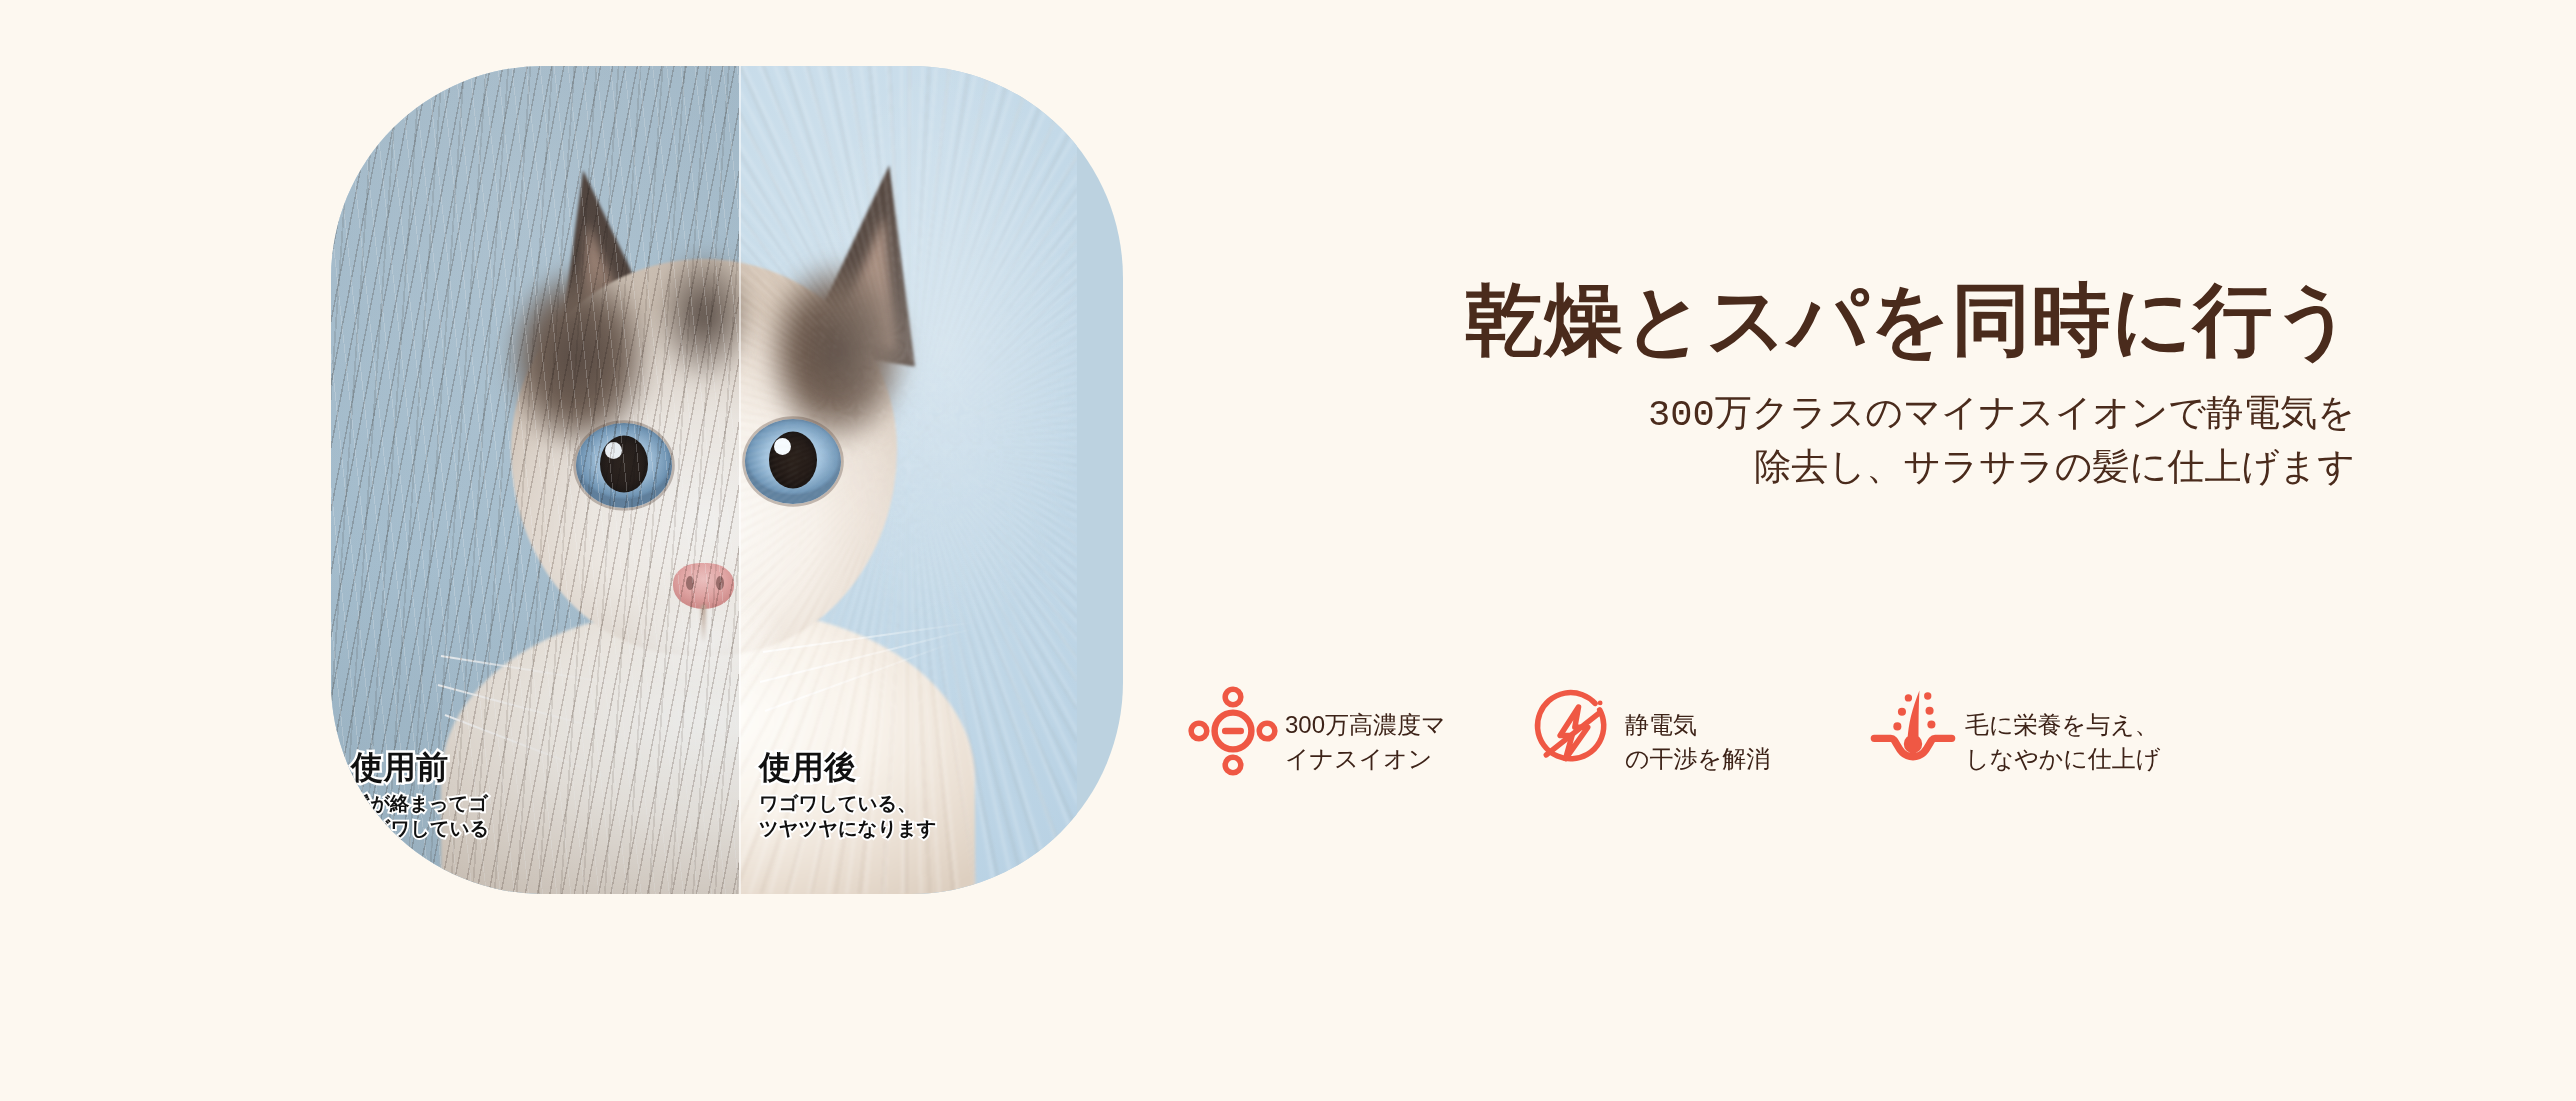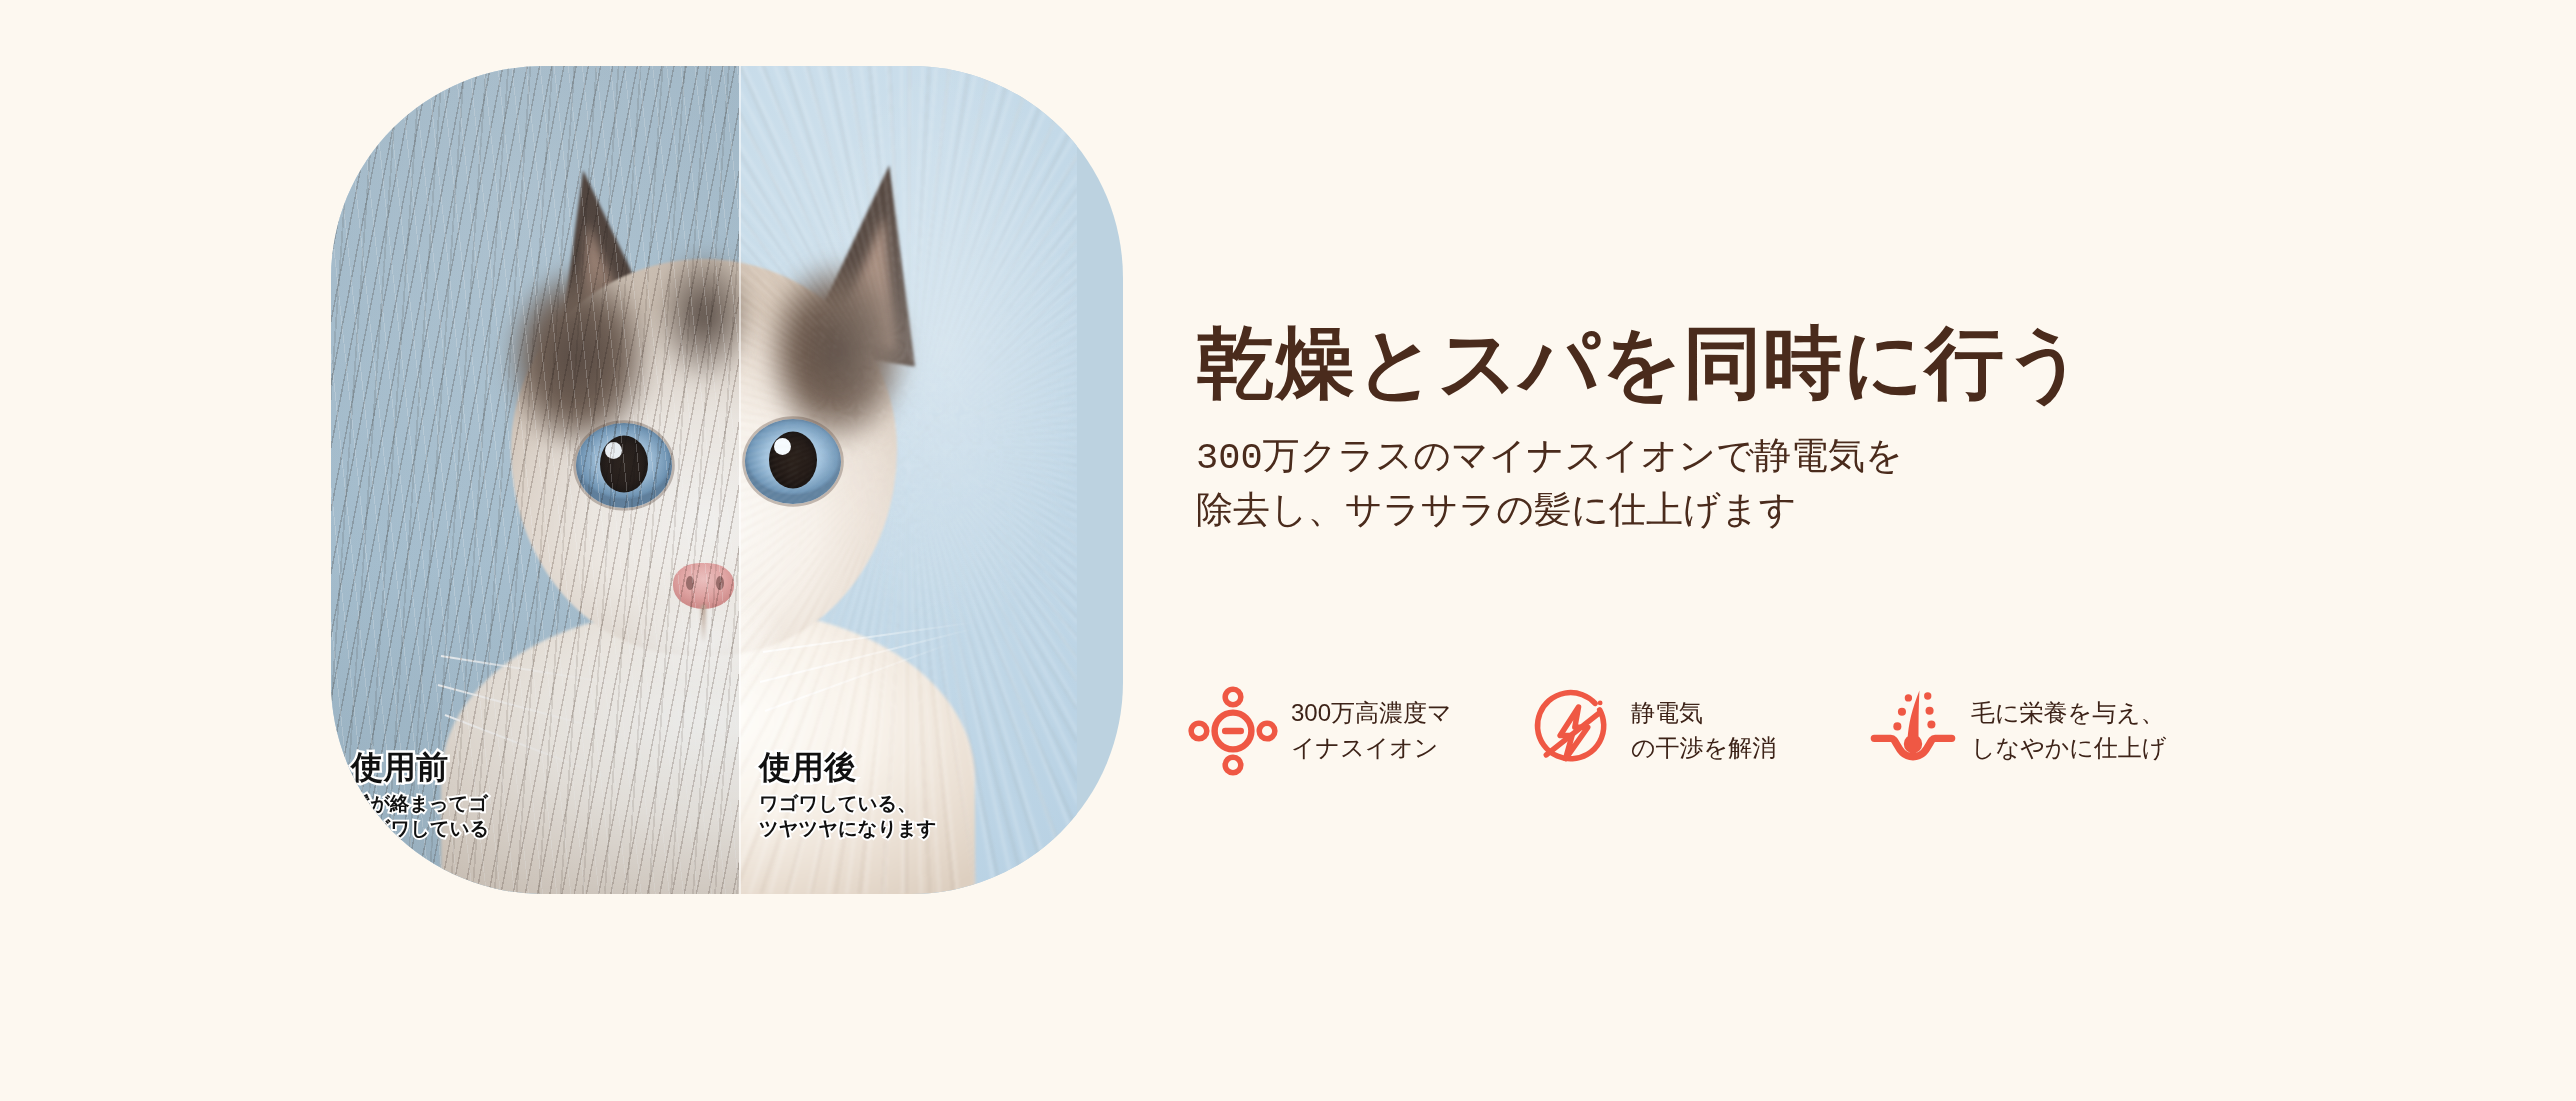--- a/index.html
+++ b/index.html
@@ -302,22 +302,21 @@
     paint-order: stroke fill;
     white-space: pre-line;
   }
 
   
   .copy {
     position: absolute;
     left: 1196px;
     top: 276px;
     width: 1159px;
-    text-align: left;
-    margin-top: 43px;
+    text-align: right;
   }
   .headline {
     margin: 0;
     font-size: 79px;
     font-weight: 700;
     line-height: 1.12;
     letter-spacing: .012em;
     color: #4a2b1c;
   }
   .subhead {
@@ -335,22 +334,22 @@
     position: absolute;
     left: 1187px;
     top: 685px;
     width: 1187px;
     display: flex;
     align-items: flex-start;
     gap: 0;
   }
   .feature {
     display: flex;
-    align-items: center;
-    gap: 12px;
+    align-items: flex-end;
+    gap: 6px;
     width: 340px;
   }
   .feature:last-child { width: 386px; }
   .feature-icon {
     flex: 0 0 auto;
     width: 92px;
     height: 92px;
     display: block;
   }
   .feature-text {

